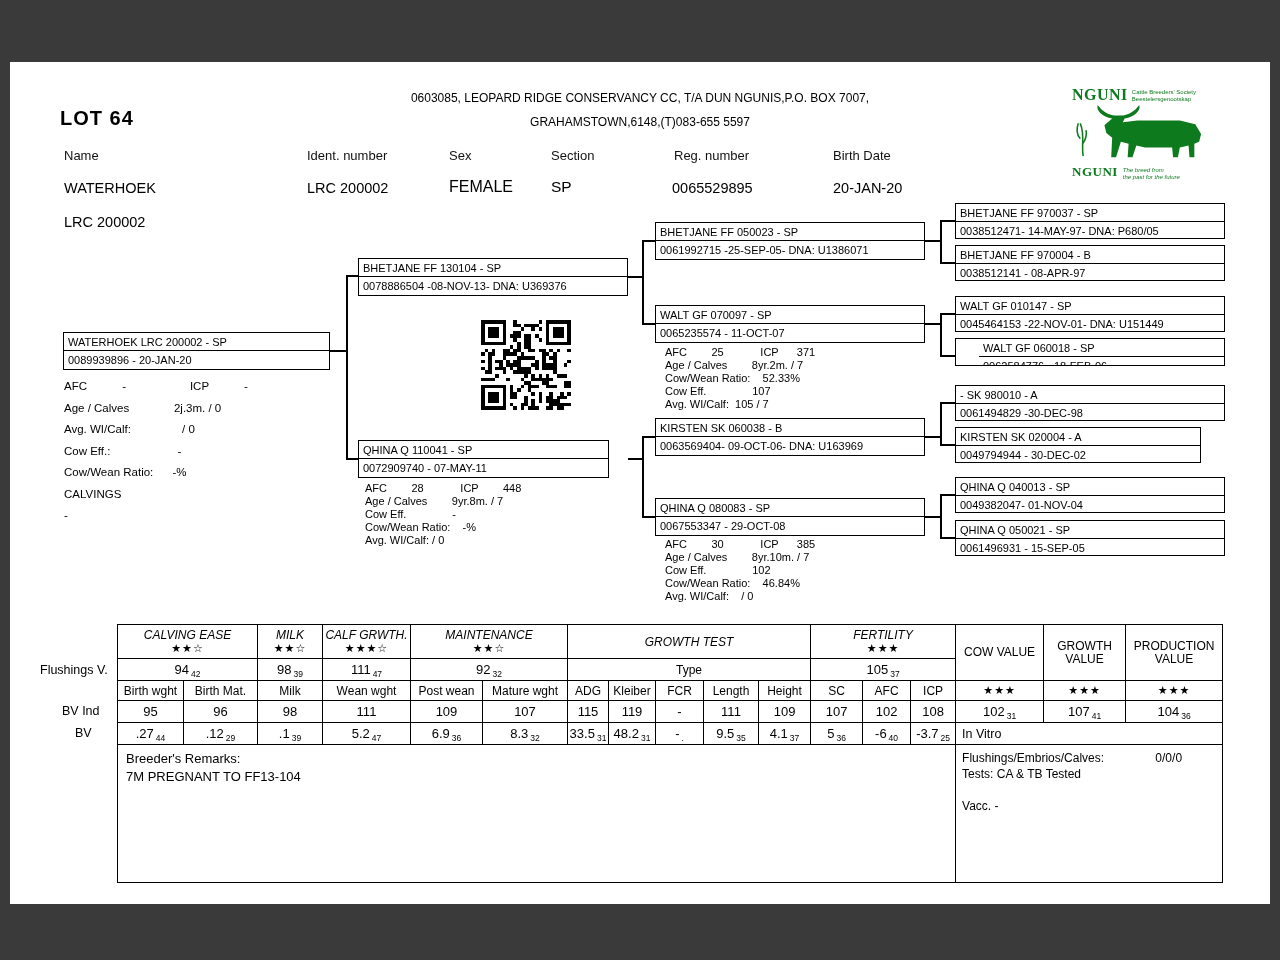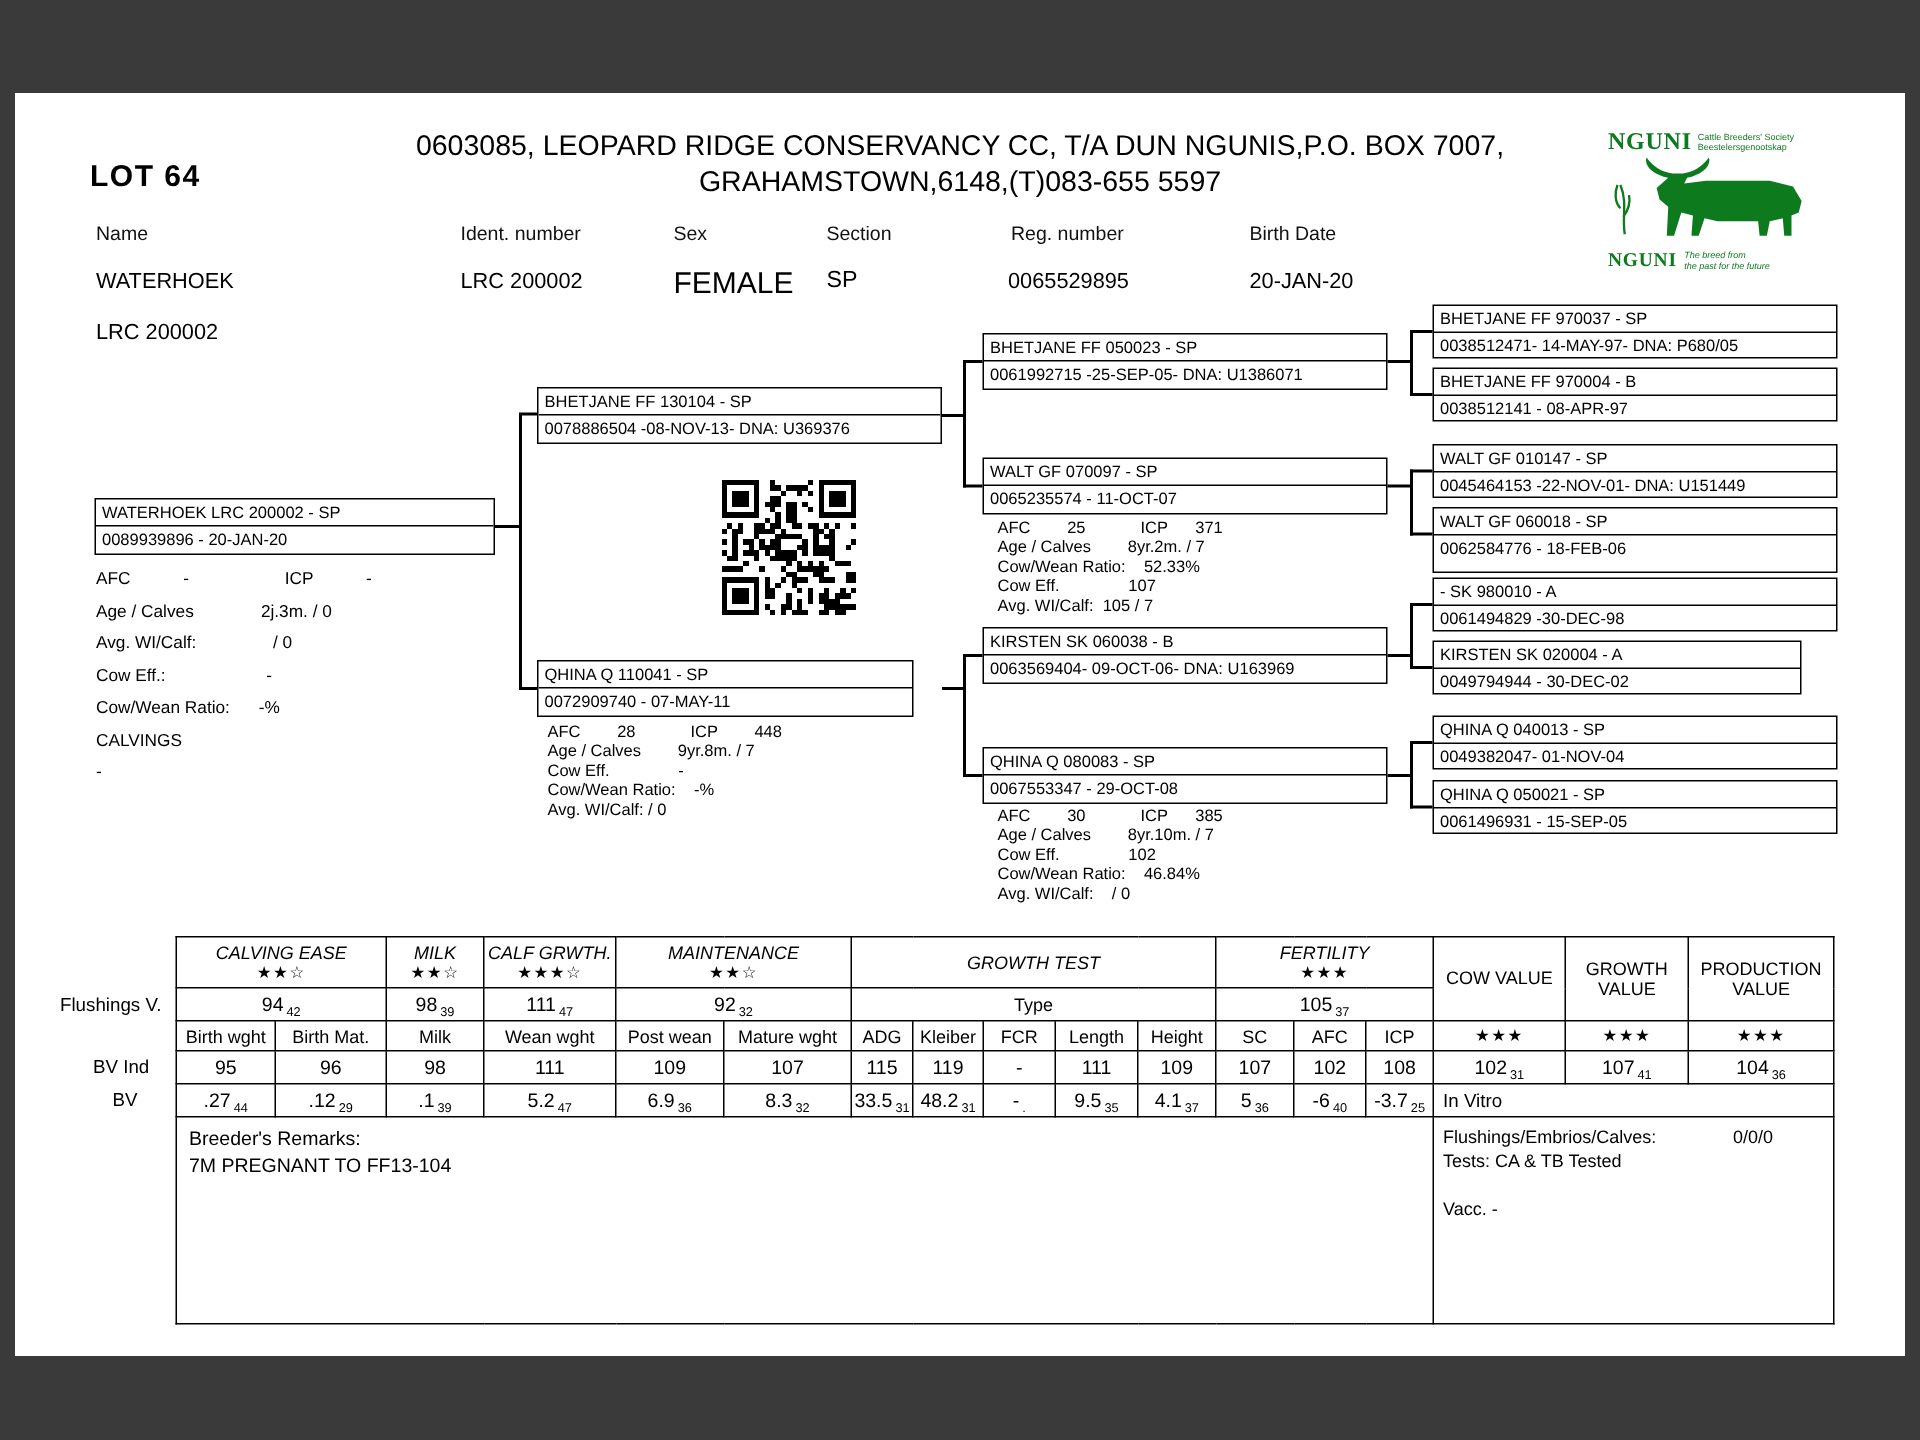--- a/index.html
+++ b/index.html
@@ -1,21 +1,21 @@
 <!DOCTYPE html>
 <html><head>
 <meta charset="utf-8">
 <style>
   *{margin:0;padding:0;box-sizing:border-box;}
   html,body{width:1280px;height:960px;}
   body{background:#3a3a3a;font-family:"Liberation Sans",sans-serif;color:#000;position:relative;overflow:hidden;}
   .page{position:absolute;left:10px;top:62px;width:1260px;height:842px;background:#ffffff;}
   .abs{position:absolute;}
   .lot{position:absolute;left:50px;top:45px;font-size:20px;font-weight:bold;letter-spacing:1px;}
-  .owner{position:absolute;left:190px;top:24px;width:880px;text-align:center;font-size:19px;line-height:24px;}
+  .owner{position:absolute;left:190px;top:24px;width:880px;text-align:center;font-size:12px;line-height:24px;}
   .ilabel{position:absolute;font-size:13px;color:#111;}
   .ival{position:absolute;font-size:14.5px;}
   
   #pedigree{position:absolute;left:0;top:0;width:100%;height:100%;}
   .pbox{position:absolute;border:1.5px solid #000;background:#fff;font-size:11px;overflow:hidden;}
   .pbox-name{padding:3px 4px 2px;border-bottom:1px solid #000;white-space:nowrap;}
   .pbox-detail{padding:3px 4px 0;white-space:nowrap;}
   .pl{position:absolute;background:#000;}
   .stats{position:absolute;font-size:11px;white-space:pre;line-height:13px;}
   .stats.big{font-size:11.5px;line-height:21.5px;}
@@ -82,21 +82,21 @@
 
   <div class="ilabel" style="left:54px;top:86px">Name</div>
   <div class="ilabel" style="left:297px;top:86px">Ident. number</div>
   <div class="ilabel" style="left:439px;top:86px">Sex</div>
   <div class="ilabel" style="left:541px;top:86px">Section</div>
   <div class="ilabel" style="left:664px;top:86px">Reg. number</div>
   <div class="ilabel" style="left:823px;top:86px">Birth Date</div>
 
   <div class="ival" style="left:54px;top:118px">WATERHOEK</div>
   <div class="ival" style="left:297px;top:118px">LRC 200002</div>
-  <div class="ival" style="left:439px;top:116px;font-size:20px">FEMALE</div>
+  <div class="ival" style="left:439px;top:116px;font-size:16px">FEMALE</div>
   <div class="ival" style="left:541px;top:116px;font-size:15.5px">SP</div>
   <div class="ival" style="left:662px;top:118px">0065529895</div>
   <div class="ival" style="left:823px;top:118px">20-JAN-20</div>
   <div class="ival" style="left:54px;top:152px">LRC 200002</div>
 
   <div id="pedigree">
       <div class="pbox" style="left: 53px; top: 270px; width: 267px; height: 38px;">
         <div class="pbox-name">WATERHOEK LRC 200002 - SP</div>
         <div class="pbox-detail">0089939896 - 20-JAN-20</div>
       </div>
@@ -129,21 +129,21 @@
         <div class="pbox-detail">0038512471- 14-MAY-97-  DNA: P680/05</div>
       </div>
       <div class="pbox" style="left: 945px; top: 183px; width: 270px; height: 36px;">
         <div class="pbox-name">BHETJANE FF  970004 - B</div>
         <div class="pbox-detail">0038512141 - 08-APR-97</div>
       </div>
       <div class="pbox" style="left: 945px; top: 234px; width: 270px; height: 36px;">
         <div class="pbox-name">WALT GF  010147 - SP</div>
         <div class="pbox-detail">0045464153 -22-NOV-01-  DNA: U151449</div>
       </div>
-      <div class="pbox" style="left: 945px; top: 276px; width: 270px; height: 44px;">
+      <div class="pbox" style="left: 945px; top: 276px; width: 270px; height: 28px; padding-left: 23px;">
         <div class="pbox-name">WALT GF  060018 - SP</div>
         <div class="pbox-detail">0062584776 - 18-FEB-06</div>
       </div>
       <div class="pbox" style="left: 945px; top: 323px; width: 270px; height: 36px;">
         <div class="pbox-name">- SK  980010 - A</div>
         <div class="pbox-detail">0061494829 -30-DEC-98</div>
       </div>
       <div class="pbox" style="left: 945px; top: 365px; width: 246px; height: 36px;">
         <div class="pbox-name">KIRSTEN SK  020004 - A</div>
         <div class="pbox-detail">0049794944 - 30-DEC-02</div>

